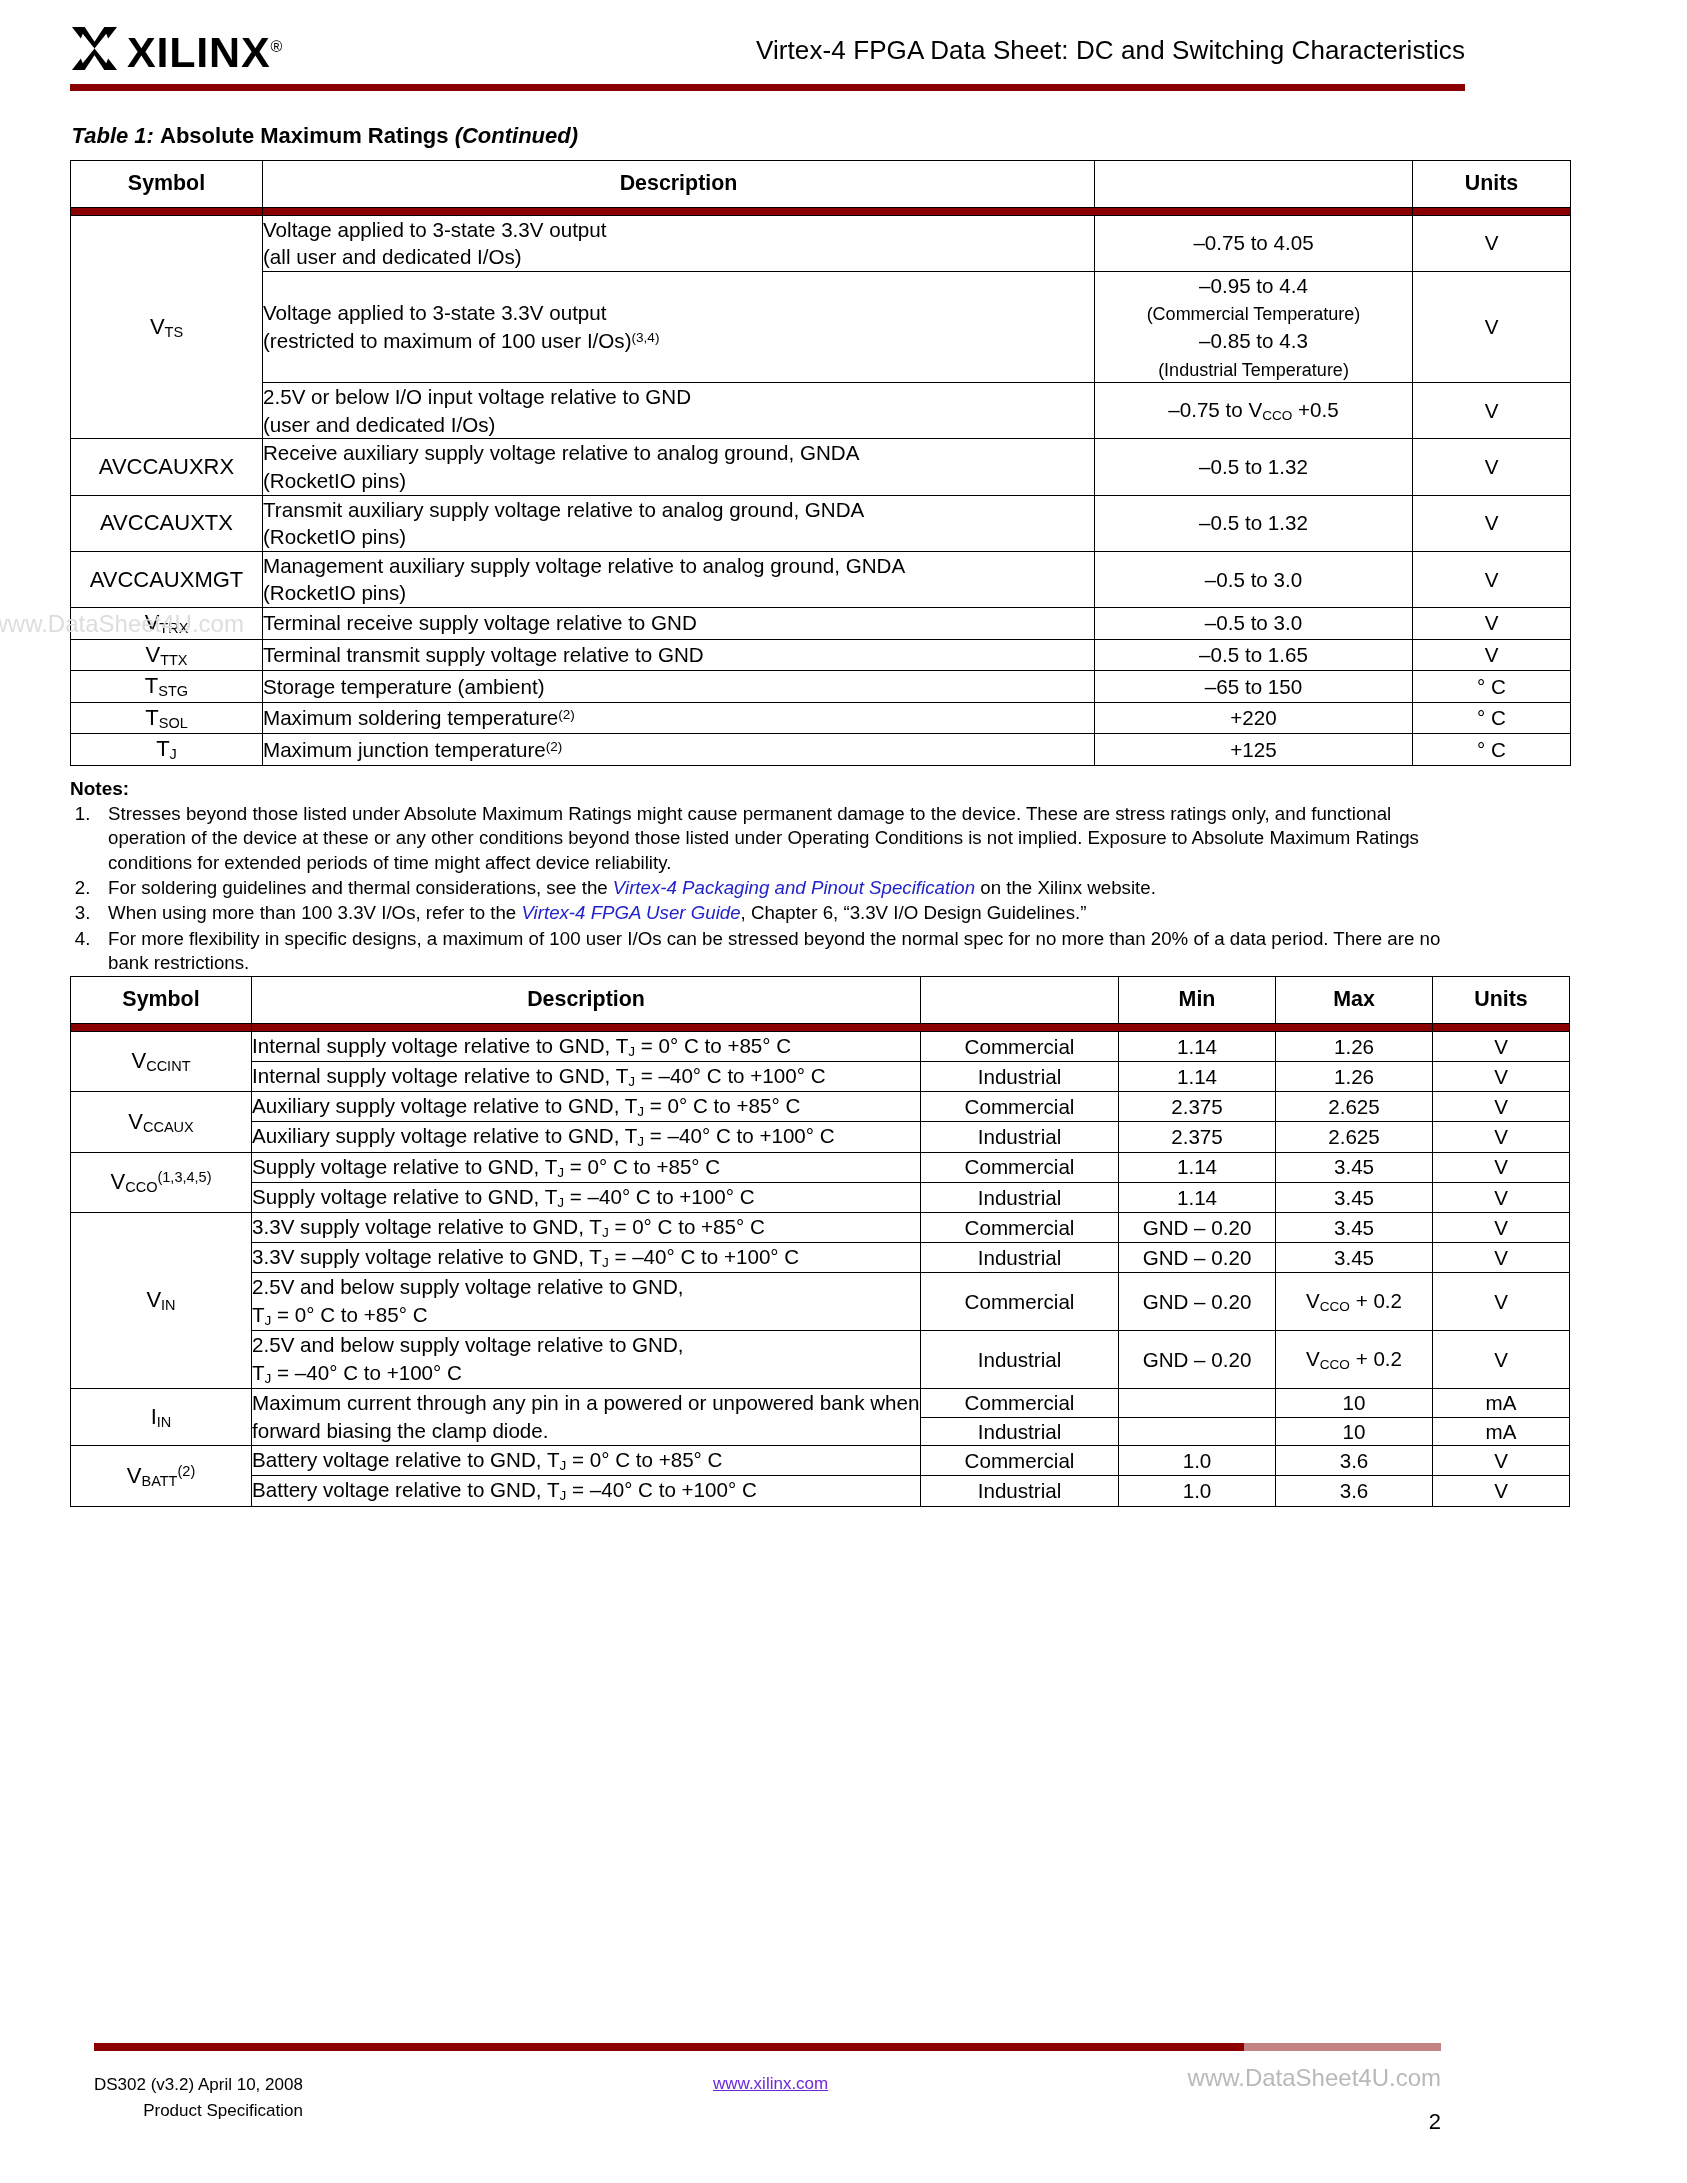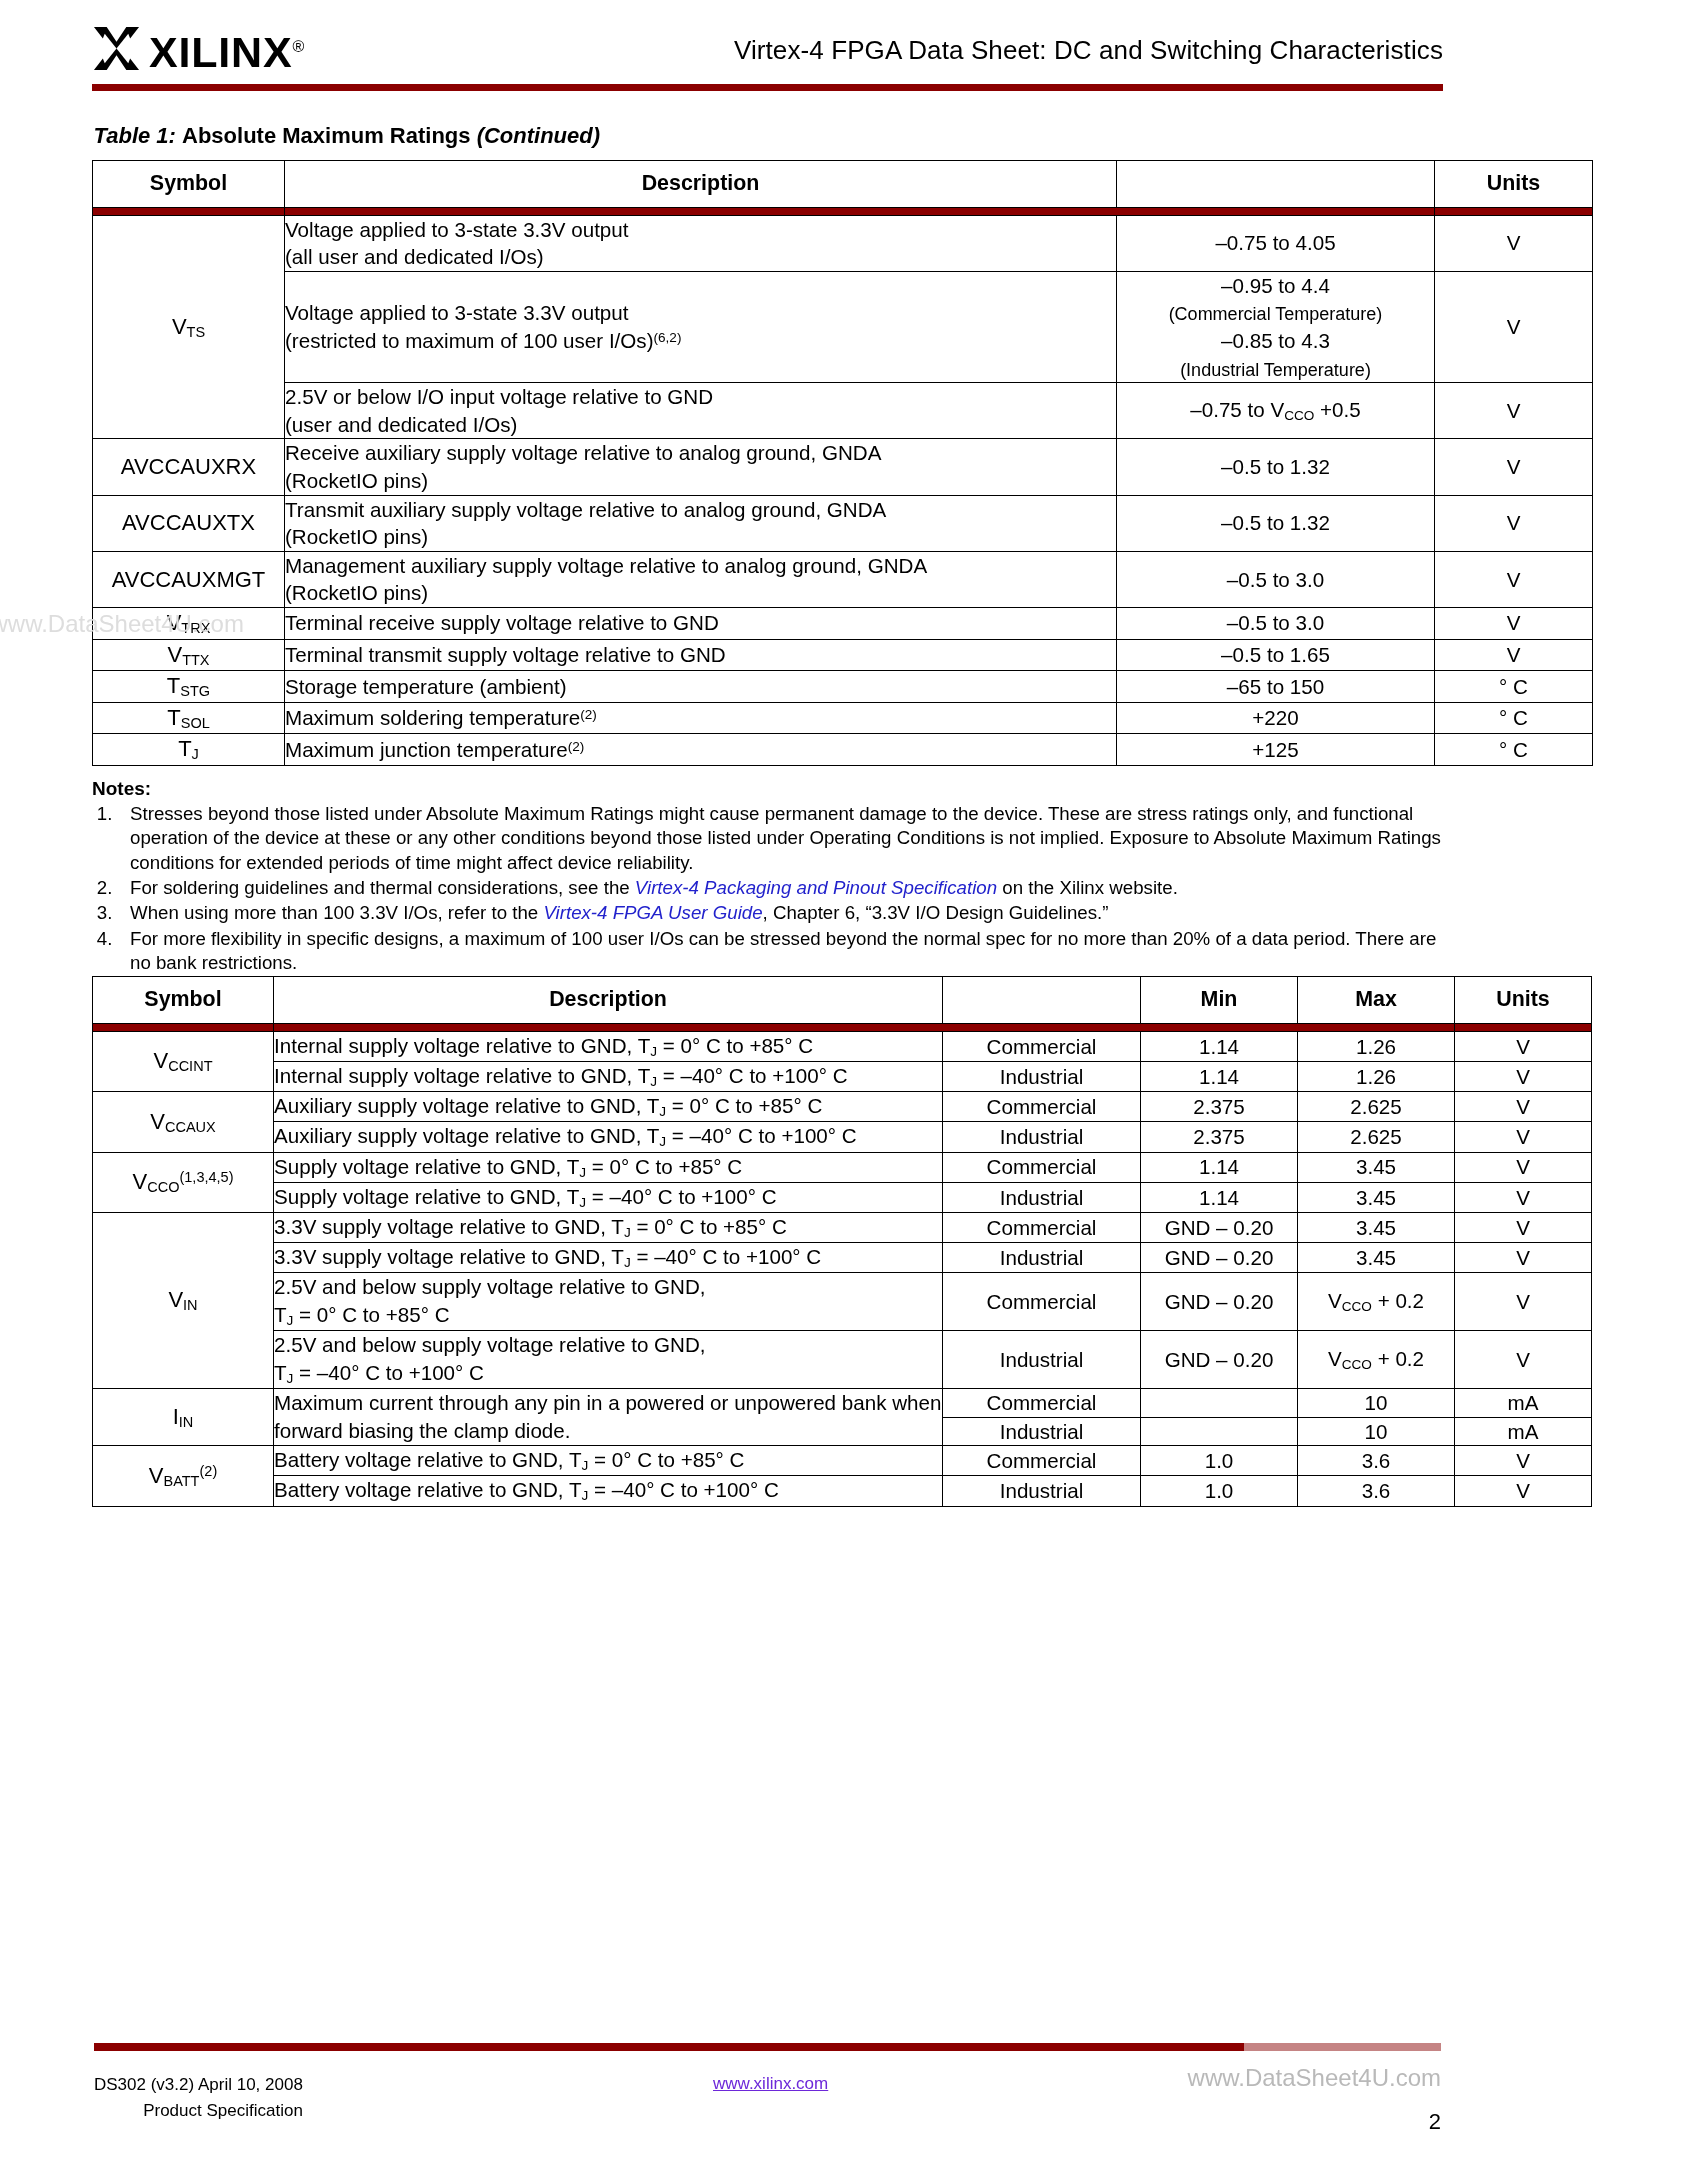--- a/index.html
+++ b/index.html
@@ -4,21 +4,21 @@
 <style>
   html, body { margin:0; padding:0; }
   body {
     width:1687px; height:2183px;
     background:#ffffff;
     font-family:"Liberation Sans", sans-serif;
     color:#000;
     position:relative;
     overflow:hidden;
   }
-  .page { position:relative; width:1535px; height:2183px; box-sizing:border-box; padding:0 92px; }
+  .page { position:relative; width:1535px; height:2183px; box-sizing:border-box; padding:0 70px; }
 
   
   .header { position:relative; height:94px; }
   .logo-wrap { position:absolute; left:0; top:24px; display:flex; align-items:flex-end; }
   .logo-mark { width:49px; height:49px; margin-right:8px; }
   .logo-word { font-size:43px; font-weight:bold; letter-spacing:0.8px; line-height:0.95; }
   .logo-reg { font-size:16px; vertical-align:super; font-weight:normal; }
   .header-title {
     position:absolute; right:0; top:35px;
     font-size:26px; font-weight:normal; letter-spacing:0.1px; white-space:nowrap;
@@ -118,21 +118,21 @@
       </tr>
     </thead>
     <tbody id="table1-body">
         <tr>
           <td class="cell sym" rowspan="3">V<sub>TS</sub></td>
           <td class="cell desc">Voltage applied to 3-state 3.3V output<br>(all user and dedicated I/Os)</td>
           <td class="cell ctr">–0.75 to 4.05</td>
           <td class="cell ctr">V</td>
         </tr>
         <tr>
-          <td class="cell desc">Voltage applied to 3-state 3.3V output<br>(restricted to maximum of 100 user I/Os)<sup>(6,2)</sup></td>
+          <td class="cell desc">Voltage applied to 3-state 3.3V output<br>(restricted to maximum of 100 user I/Os)<sup>(3,4)</sup></td>
           <td class="cell ctr">–0.95 to 4.4<br><span class="small" style="font-size: 18px;">(Commercial Temperature)</span><br>–0.85 to 4.3<br><span class="small" style="font-size: 18px;">(Industrial Temperature)</span></td>
           <td class="cell ctr">V</td>
         </tr>
         <tr>
           <td class="cell desc">2.5V or below I/O input voltage relative to GND<br>(user and dedicated I/Os)</td>
           <td class="cell ctr">–0.75 to V<sub>CCO</sub> +0.5</td>
           <td class="cell ctr">V</td>
         </tr>
         <tr>
           <td class="cell sym">AVCCAUXRX</td>

